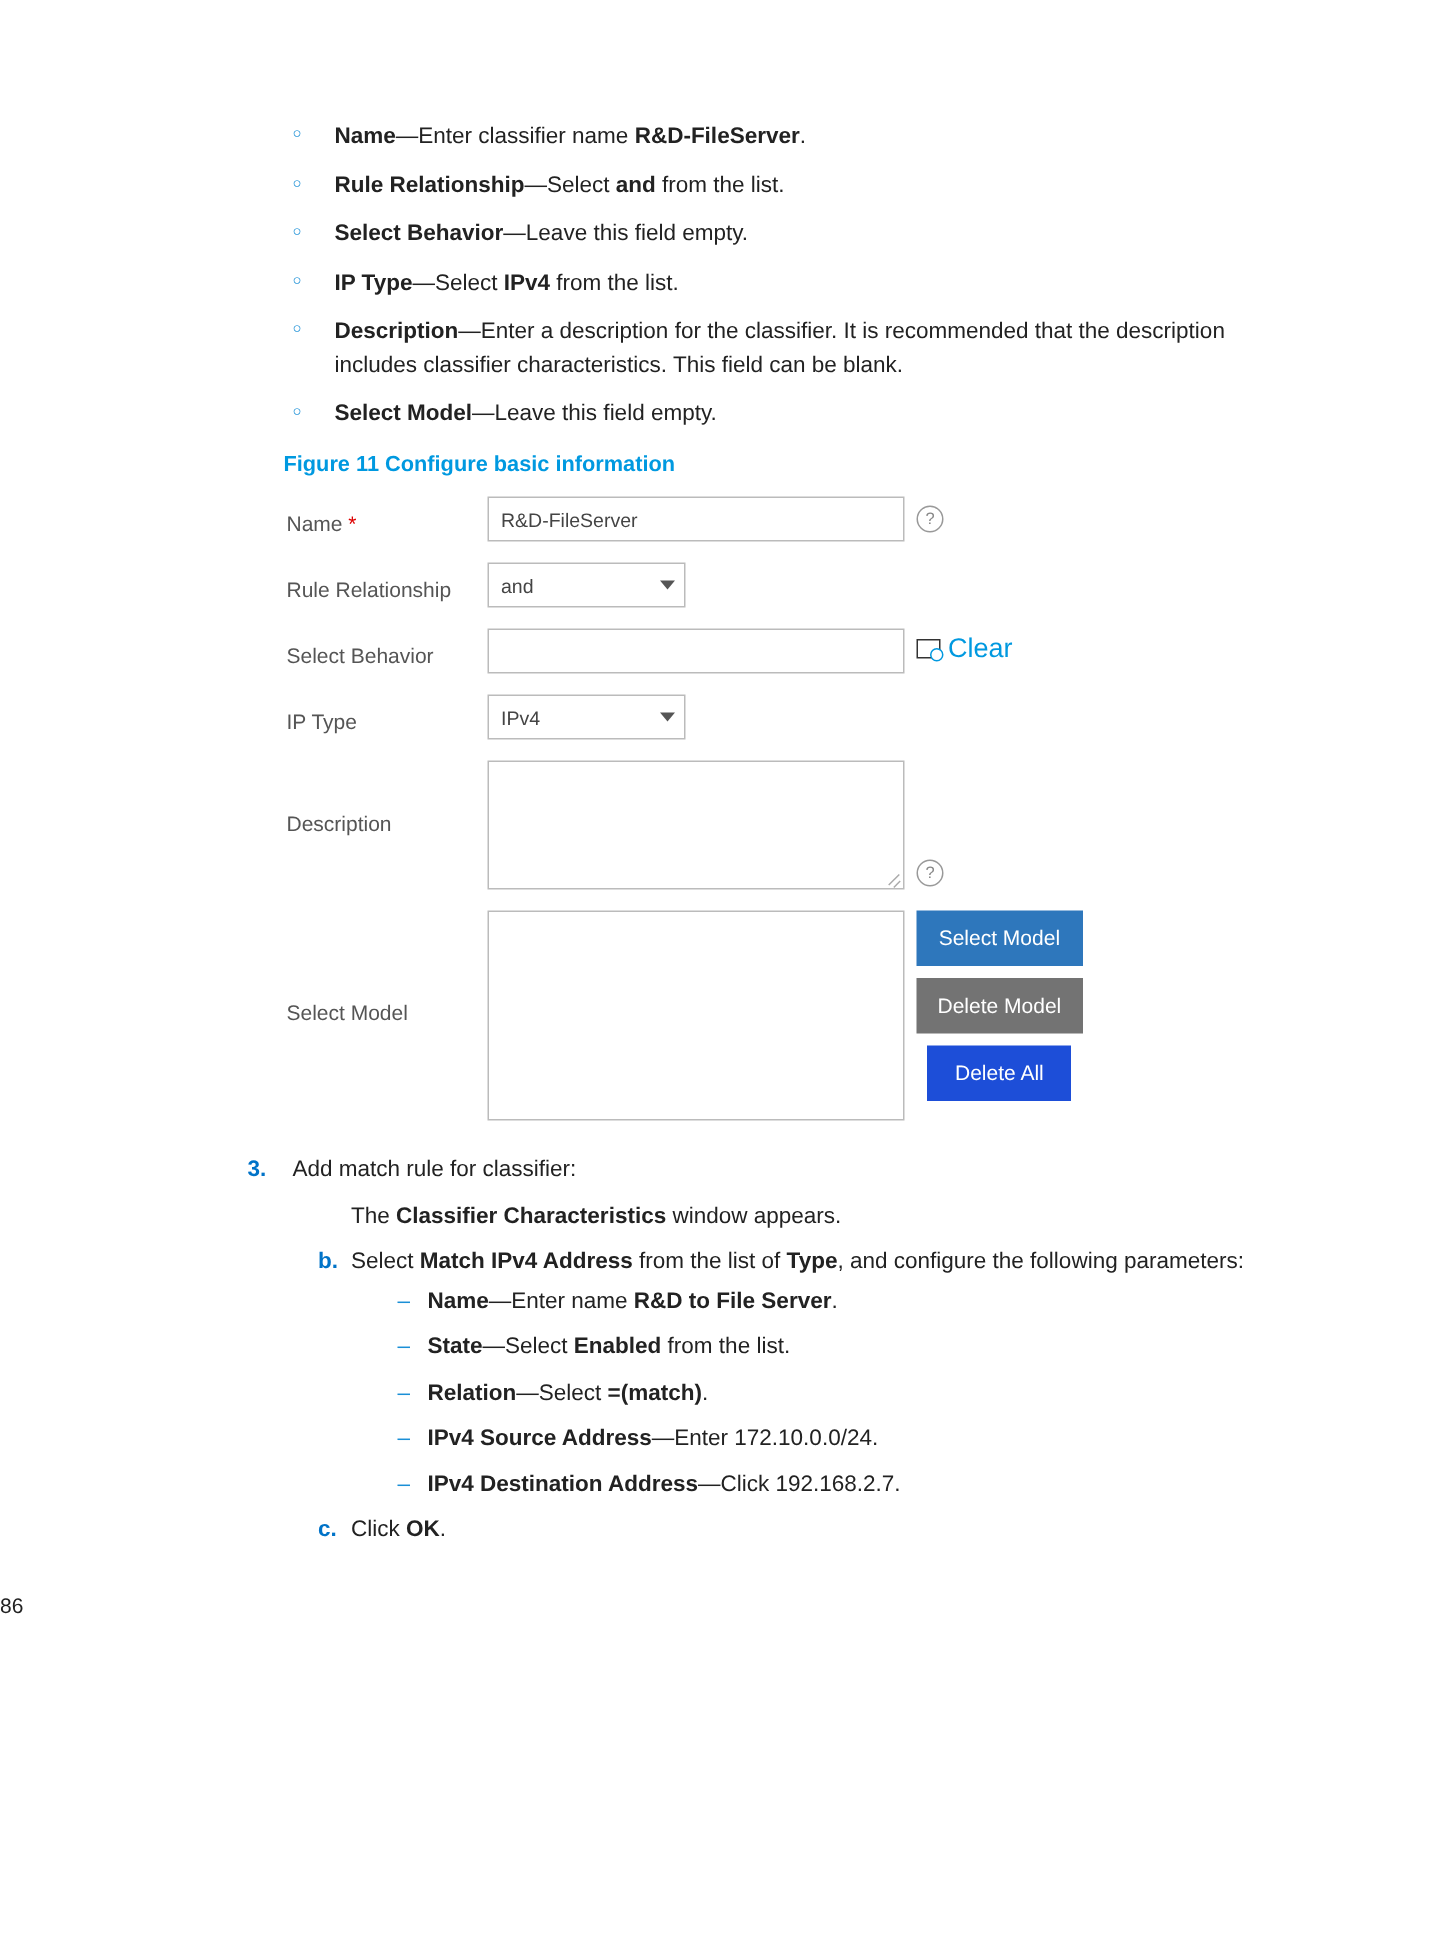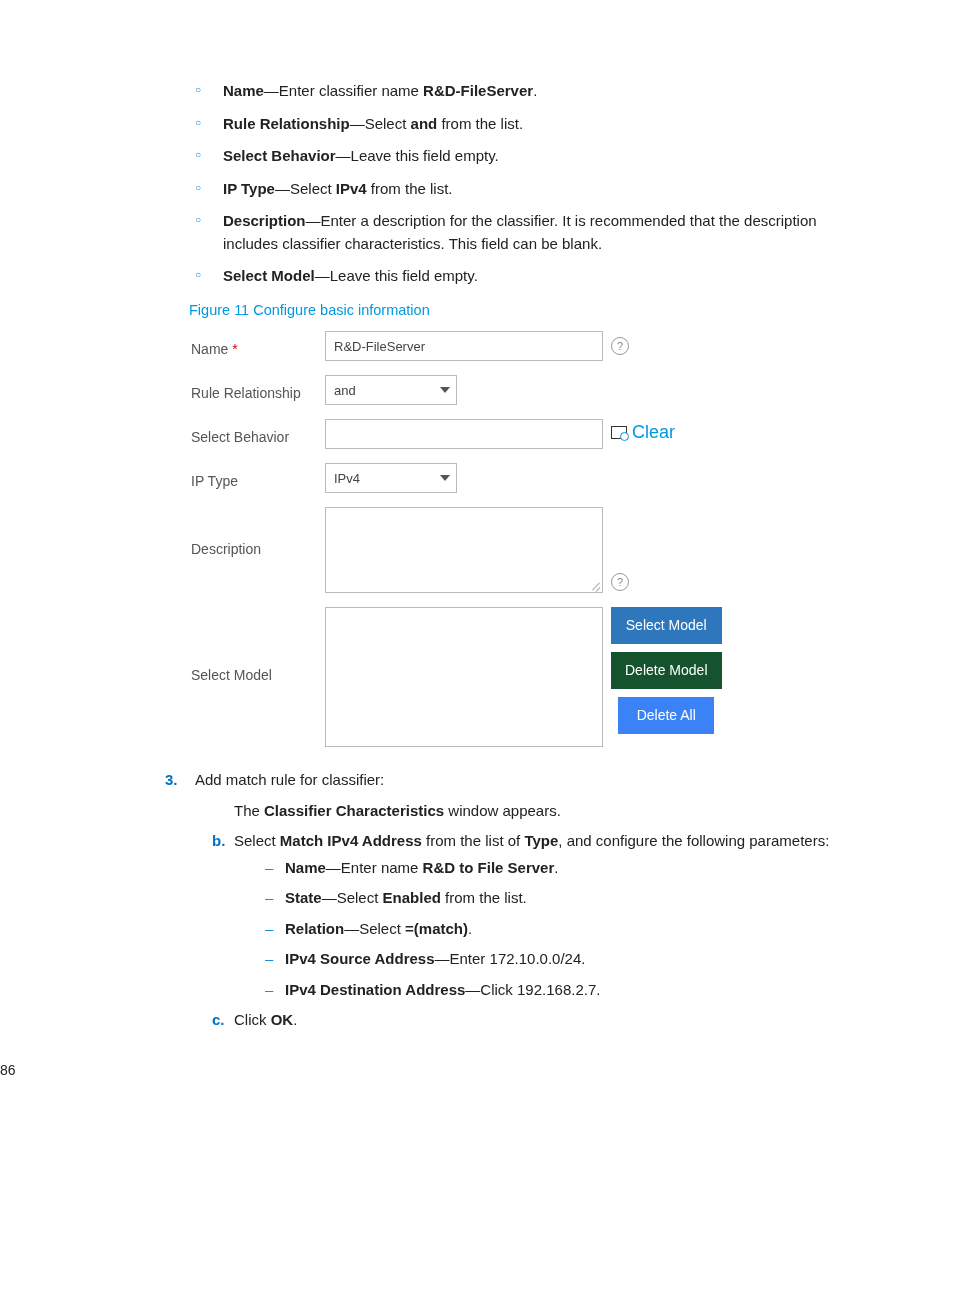--- a/index.html
+++ b/index.html
@@ -1,21 +1,21 @@
 <!DOCTYPE html>
 <html><head>
 <meta charset="utf-8">
 <style>
 html,body{margin:0;padding:0;background:#fff;font-family:Arial,Helvetica,sans-serif;color:#222}
 .page{width:954px;height:1140px;position:relative;box-sizing:border-box;padding:80px 100px 10px 100px}
 .content{margin-left:95px;font-size:15px;line-height:1.5}
 .bullet-list{list-style:none;padding:0;margin:0}
 .bullet-list li{position:relative;padding-left:28px;margin-bottom:10px}
 .bullet-list li::before{content:"\25CB";position:absolute;left:0;top:2px;color:#1a8fd6;font-size:10px}
-.figure-caption{color:#0099e0;font-weight:normal;font-size:14.5px;margin:12px 0 10px -6px}
+.figure-caption{color:#0099e0;font-weight:bold;font-size:14.5px;margin:12px 0 10px -6px}
 .figure-box{margin-left:-4px;margin-bottom:22px}
 .form-row{display:flex;align-items:flex-start;margin-bottom:14px}
 .form-label{width:134px;color:#555;font-size:14px;padding-top:8px}
 .form-label .req{color:#d00}
 .text-input{height:30px;border:1px solid #bbb;font-size:13px;padding:0 8px;box-sizing:border-box;color:#444;font-family:Arial}
 .text-input.w280{width:278px}
 .selectish{height:30px;border:1px solid #bbb;width:132px;display:flex;align-items:center;justify-content:space-between;padding:0 6px 0 8px;font-size:13px;color:#444;box-sizing:border-box}
 .caret-down{width:0;height:0;border-left:5px solid transparent;border-right:5px solid transparent;border-top:6px solid #555}
 .textarea-box{width:278px;height:86px;border:1px solid #bbb;box-sizing:border-box;resize:both;position:relative}
 .rz{position:absolute;right:2px;bottom:2px;width:8px;height:8px}
@@ -23,22 +23,22 @@
 .rz::before{width:10px;right:-1px;bottom:3px}
 .rz::after{width:6px;right:-1px;bottom:0}
 .model-box{width:278px;height:140px;border:1px solid #bbb;box-sizing:border-box}
 .help-icon{width:16px;height:16px;border:1px solid #999;border-radius:50%;color:#888;font-size:11px;display:flex;align-items:center;justify-content:center;margin-left:8px;align-self:center}
 .clear-link{color:#0099e0;font-size:18px;margin-left:8px;display:flex;align-items:center;gap:5px}
 .clear-ico{width:14px;height:11px;border:1px solid #333;position:relative}
 .clear-ico::after{content:"";position:absolute;width:7px;height:7px;border:1px solid #0099e0;border-radius:50%;right:-3px;bottom:-3px;background:#fff}
 .btn-col{display:flex;flex-direction:column;gap:8px;margin-left:8px}
 .btn{color:#fff;font-size:14px;padding:8px 14px;text-align:center;min-width:110px;box-sizing:border-box}
 .btn.primary{background:#2e77bc}
-.btn.dim{background:#14532d}
-.btn.dim2{background:#3b82f6;min-width:96px;align-self:center}
+.btn.dim{background:#737373}
+.btn.dim2{background:#1d4ed8;min-width:96px;align-self:center}
 .step-num{color:#0073c8;font-weight:bold;display:inline-block;width:30px;margin-left:-46px}
 .sub-az{color:#0073c8;font-weight:bold;display:inline-block;width:22px;margin-left:-5px}
 .dash-list{list-style:none;padding:0;margin:4px 0 8px 48px}
 .dash-list li{position:relative;padding-left:20px;margin-bottom:8px}
 .dash-list li::before{content:"\2013";position:absolute;left:0;color:#1a8fd6}
 .step3{margin-top:8px}
 .sub-block{margin-left:22px}
 .page-num{position:absolute;bottom:62px;left:0;width:100%;font-size:14px;color:#222}
 b{font-weight:bold}
 </style>

